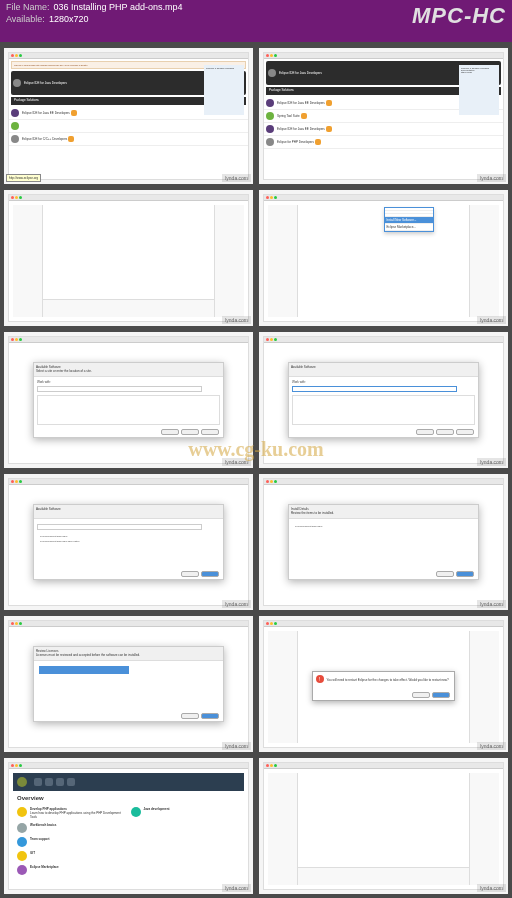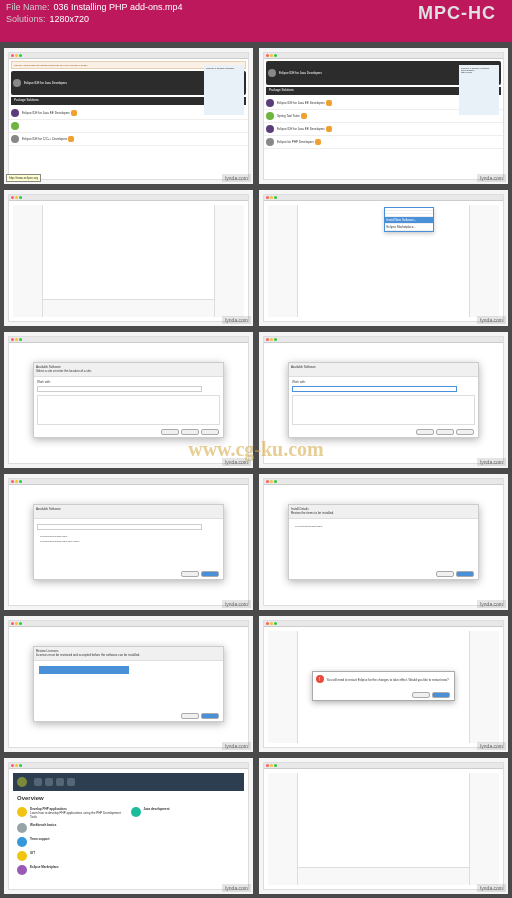--- a/index.html
+++ b/index.html
@@ -11,36 +11,37 @@
       color: #fff;
       position: relative;
       overflow: hidden;
     }
     .header {
       position: absolute;
       top: 0;
       left: 0;
       right: 0;
       height: 42px;
-      background: #be185d;
+      background: #701a75;
       padding: 2px 6px;
       font-size: 9px;
       line-height: 1.3;
     }
     .header-line { display: flex; }
     .header-label { color: #ccc; }
     .header-value { color: #fff; margin-left: 4px; }
     .app-title {
       position: absolute;
       top: 2px;
-      right: 16px;
-      font-size: 18px;
+      right: 6px;
+      font-size: 22px;
       font-weight: bold;
       color: #e0e0e0;
       letter-spacing: 1px;
+      font-style: italic;
     }
     .thumbnails {
       position: absolute;
       top: 48px;
       left: 4px;
       right: 4px;
       bottom: 4px;
       display: grid;
       grid-template-columns: 1fr 1fr;
       grid-template-rows: repeat(6, 1fr);
@@ -379,21 +380,21 @@
   </style>
 </head>
 <body>
 
 <div class="header">
   <div class="header-line">
     <span class="header-label">File Name:</span>
     <span class="header-value">036 Installing PHP add-ons.mp4</span>
   </div>
   <div class="header-line">
-    <span class="header-label">Solutions:</span>
+    <span class="header-label">Available:</span>
     <span class="header-value">1280x720</span>
   </div>
   <div class="app-title">MPC-HC</div>
 </div>
 
 <div class="thumbnails">
 
   <div class="thumb">
     <div class="thumb-window">
       <div class="thumb-title-bar">

